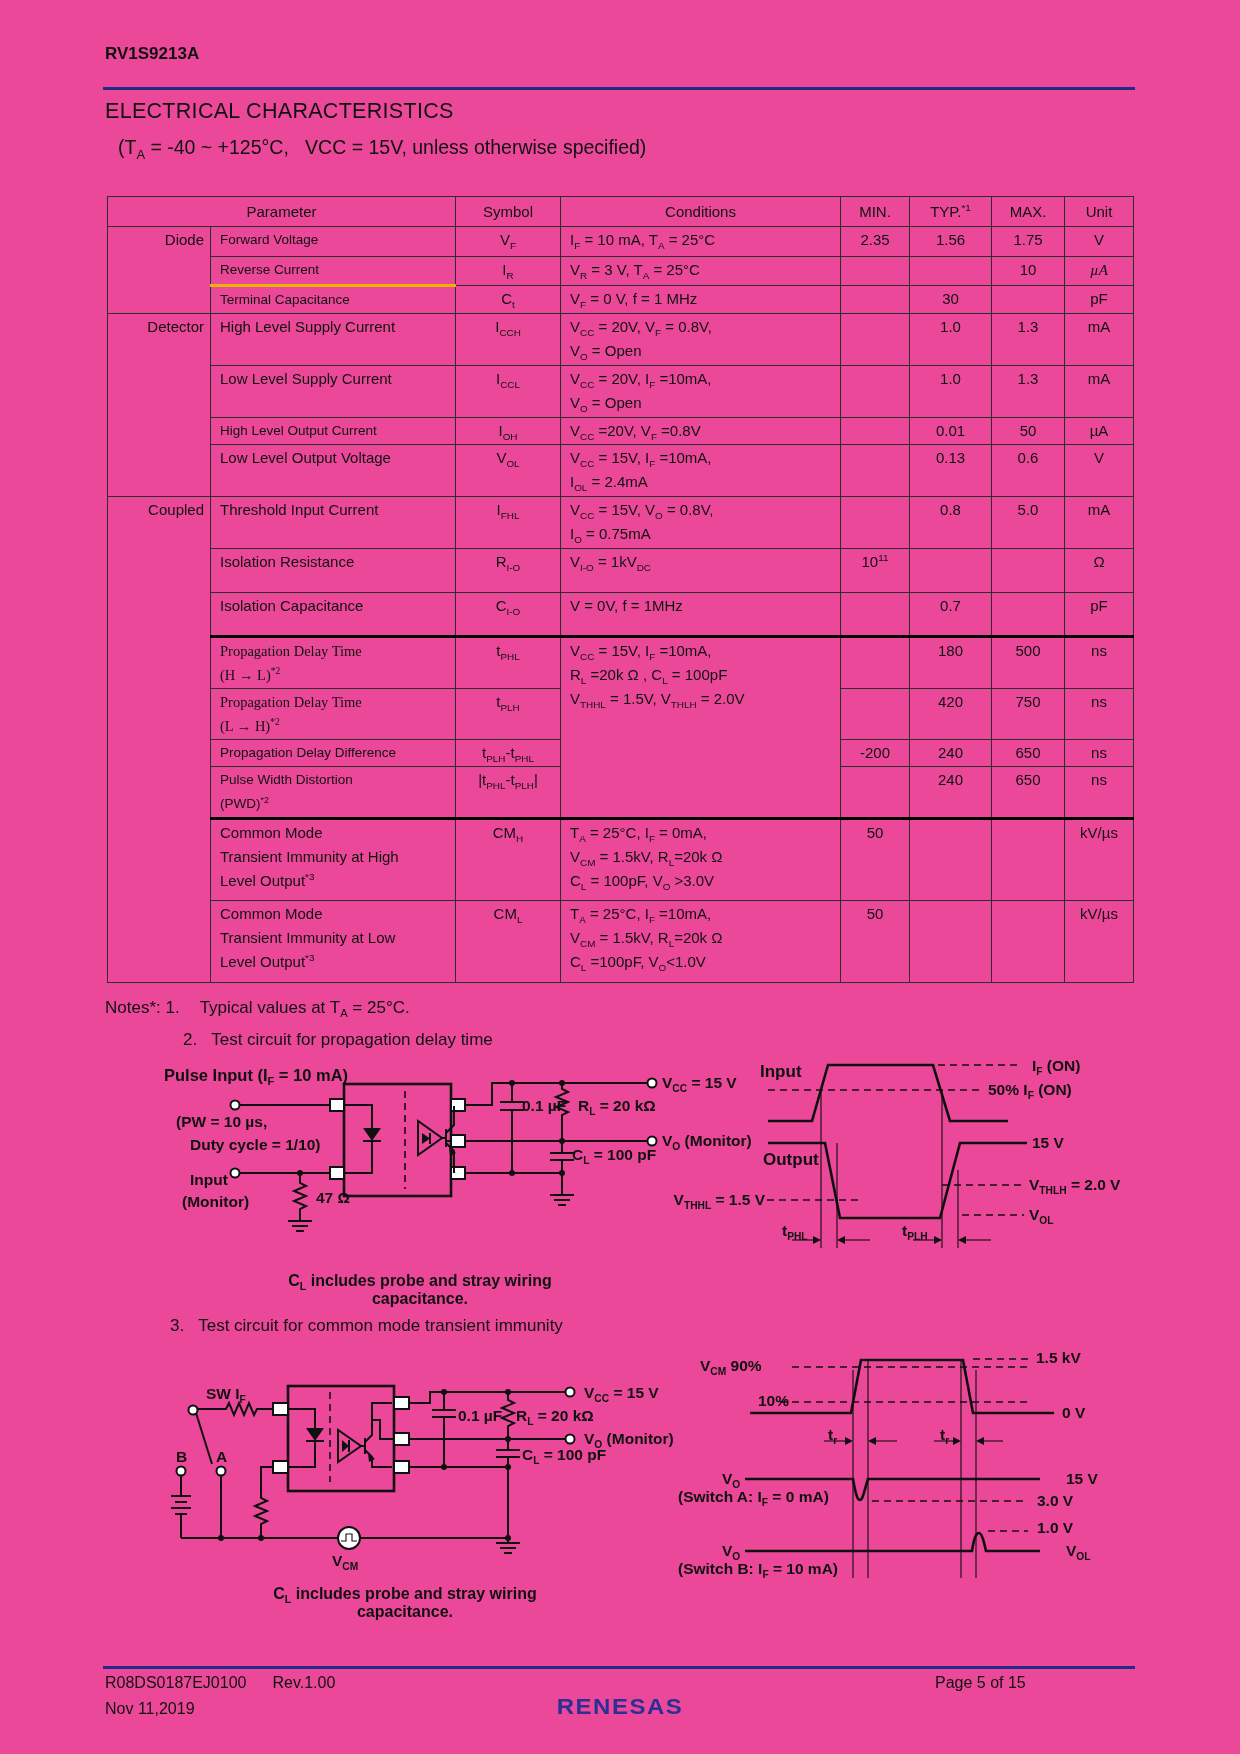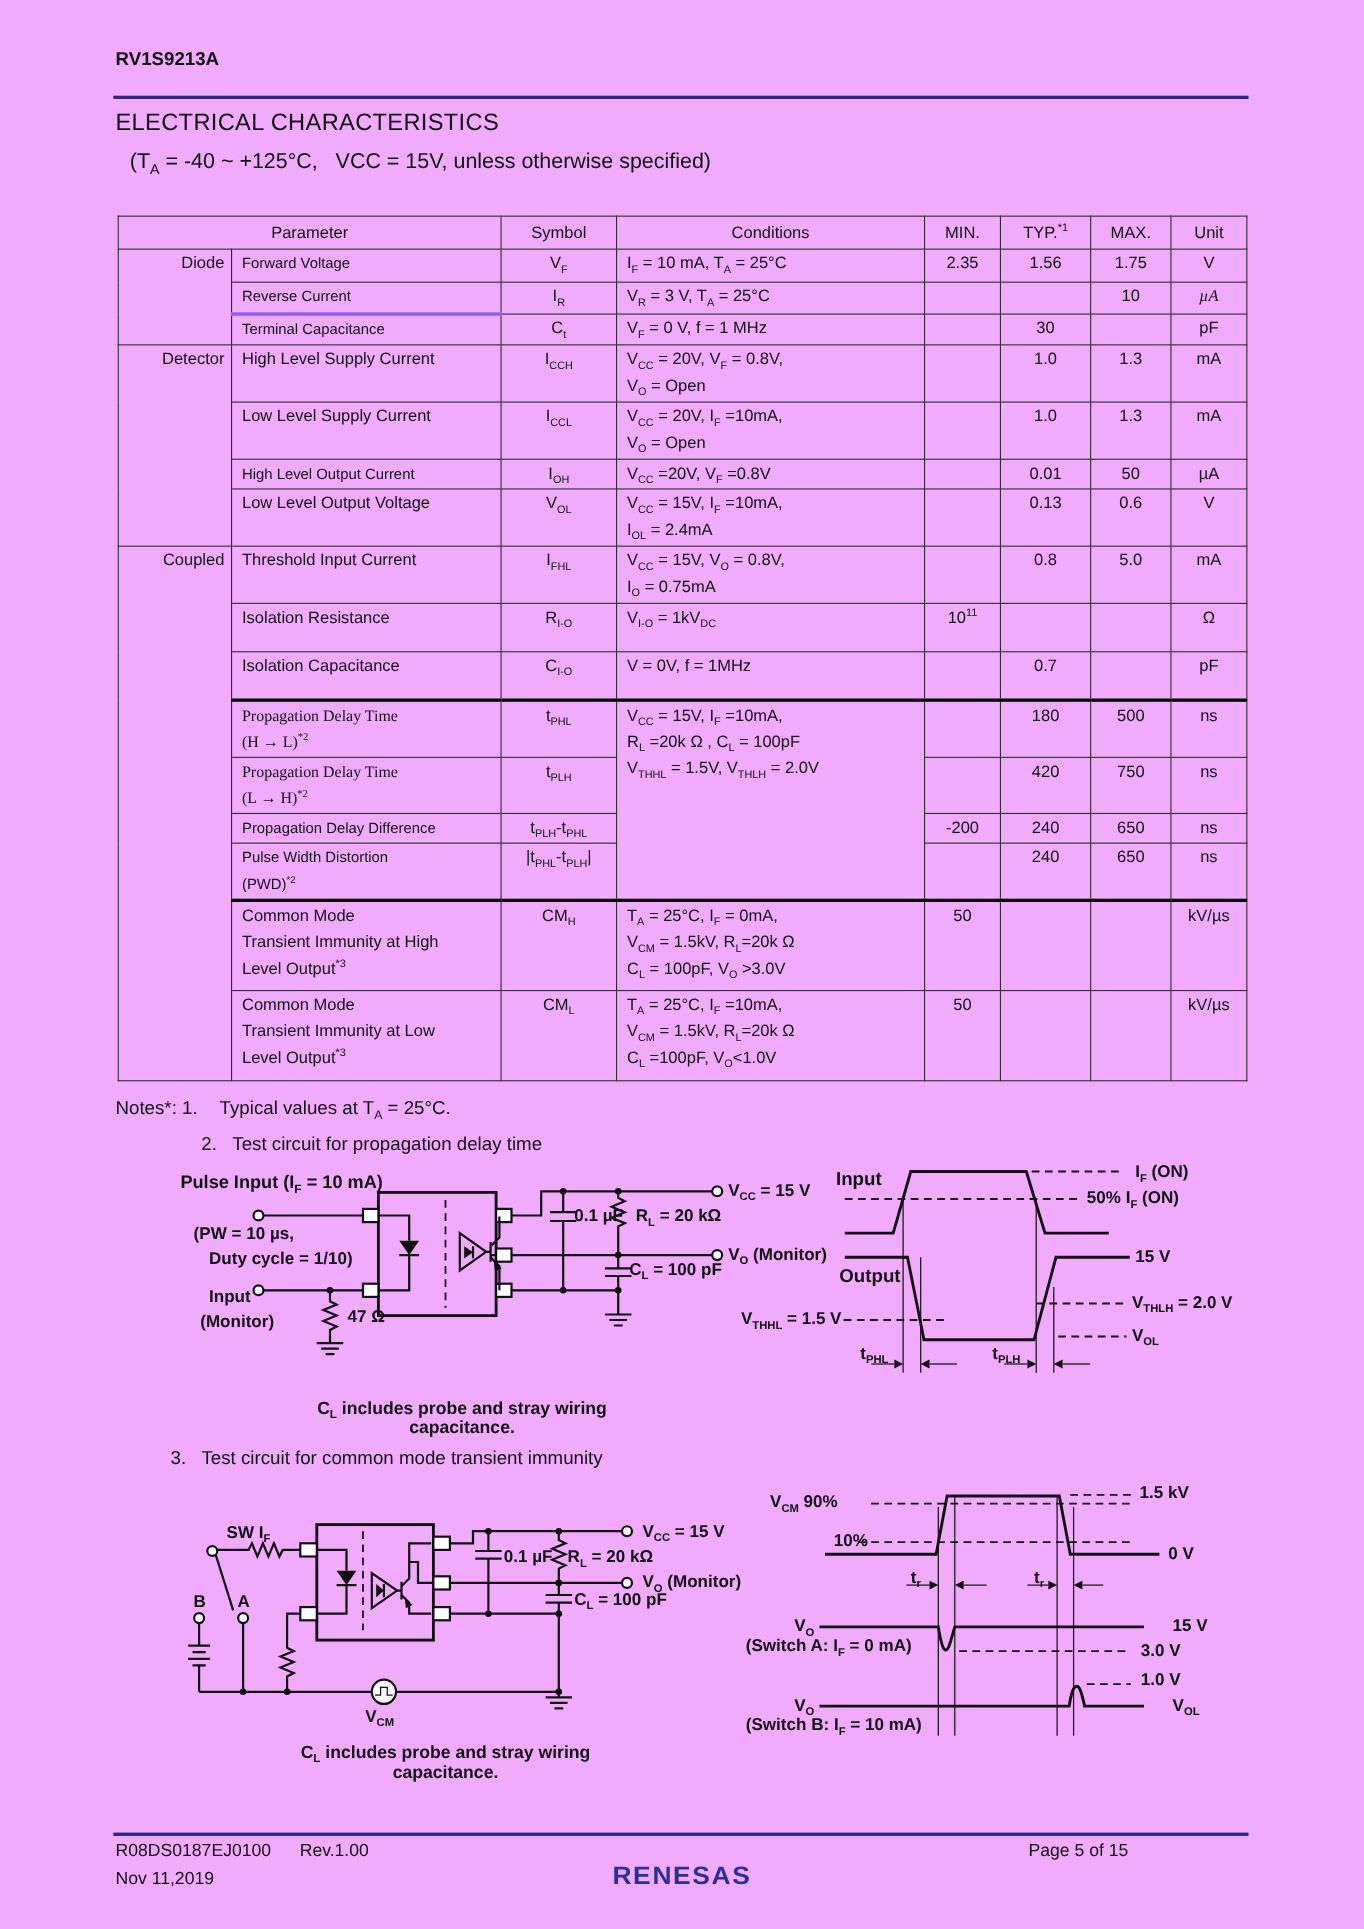--- a/index.html
+++ b/index.html
@@ -1,17 +1,17 @@
 <!DOCTYPE html>
 <html style="--accent: #232a8c; --logo: #2b2f96;"><head>
 <meta charset="utf-8">
 <style>
   :root{ --accent:#232a8c; --logo:#2b2f96; --ink:#111; }
   html,body{margin:0;padding:0;background:#fff;}
-  .page{position:relative;width:1240px;height:1754px;background:#f0abfc;overflow:hidden;
+  .page{position:relative;width:1240px;height:1754px;background:#ec4899;overflow:hidden;
         font-family:"Liberation Sans",sans-serif;color:var(--ink);}
   .abs{position:absolute;}
   sub{font-size:66%;line-height:0;}
   sup{font-size:66%;line-height:0;vertical-align:super;}
 
   .doc-id{left:105px;top:44px;font-size:17px;font-weight:bold;}
   .rule{left:103px;height:3px;width:1032px;background:var(--accent);}
   .title{left:105px;top:99px;font-size:21.5px;letter-spacing:.3px;}
   .subtitle{left:118px;top:136px;font-size:19.5px;}
 
@@ -20,21 +20,21 @@
                 font-size:15px;line-height:24px;overflow:hidden;}
   .ec th{text-align:center;vertical-align:middle;}
   .ec td.c{text-align:center;}
   .ec td.p{padding-left:9px;}
   .ec td.grp{padding-left:7px;text-align:right;}
   .ec td.sm{font-size:13.5px;}
   .ec td.serif{font-family:"Liberation Serif",serif;font-size:14.5px;}
   .ec td.cond{white-space:pre-line;padding-left:9px;}
   .ec .it{font-style:italic;font-family:"Liberation Serif",serif;}
   .ec .bt2{border-top:3px solid #000;}
-  .ec .bb2{border-bottom:3px solid #8b5cf6;}
+  .ec .bb2{border-bottom:3px solid #eab308;}
   .ec td{white-space:pre-line;}
 
   .note{position:absolute;font-size:17px;}
   .note .gap1{margin-left:20px;}
   .note .gap2{margin-left:14px;}
 
   .lbl{position:absolute;font-weight:bold;font-size:15.5px;white-space:nowrap;}
   .lbl.r{text-align:right;}
   .cap{position:absolute;font-weight:bold;font-size:16px;text-align:center;}
 
@@ -352,21 +352,21 @@
   <div class="lbl" style="left:763px;top:1150px;font-size:17px;">Output</div>
   <div class="lbl" style="left:1032px;top:1057px;">I<sub>F</sub> (ON)</div>
   <div class="lbl" style="left:988px;top:1081px;">50% I<sub>F</sub> (ON)</div>
   <div class="lbl" style="left:1032px;top:1134px;">15 V</div>
   <div class="lbl" style="left:1029px;top:1176px;">V<sub>THLH</sub> = 2.0 V</div>
   <div class="lbl r" style="left:565px;top:1191px;width:200px;">V<sub>THHL</sub> = 1.5 V</div>
   <div class="lbl" style="left:1029px;top:1206px;">V<sub>OL</sub></div>
   <div class="lbl" style="left:782px;top:1222px;">t<sub>PHL</sub></div>
   <div class="lbl" style="left:902px;top:1222px;">t<sub>PLH</sub></div>
 
-  <div class="note" style="left:155px;top:1316px;">
+  <div class="note" style="left:170px;top:1316px;">
     <span>3.</span><span class="gap2">Test circuit for common mode transient immunity</span>
   </div>
 
   <svg style="left:130px;top:1380px;" width="520" height="240" viewBox="0 0 520 240">
     <circle class="term" cx="63" cy="30" r="4.5"></circle>
     <path class="w" d="M66,33 L82,84"></path>
     <circle class="term" cx="51" cy="91" r="4.5"></circle>
     <circle class="term" cx="91" cy="91" r="4.5"></circle>
     <g>
       <path class="w" d="M67,29 H96 l3,-6 l5,12 l5,-12 l5,12 l5,-12 l5,12 l3,-6 H143"></path>

